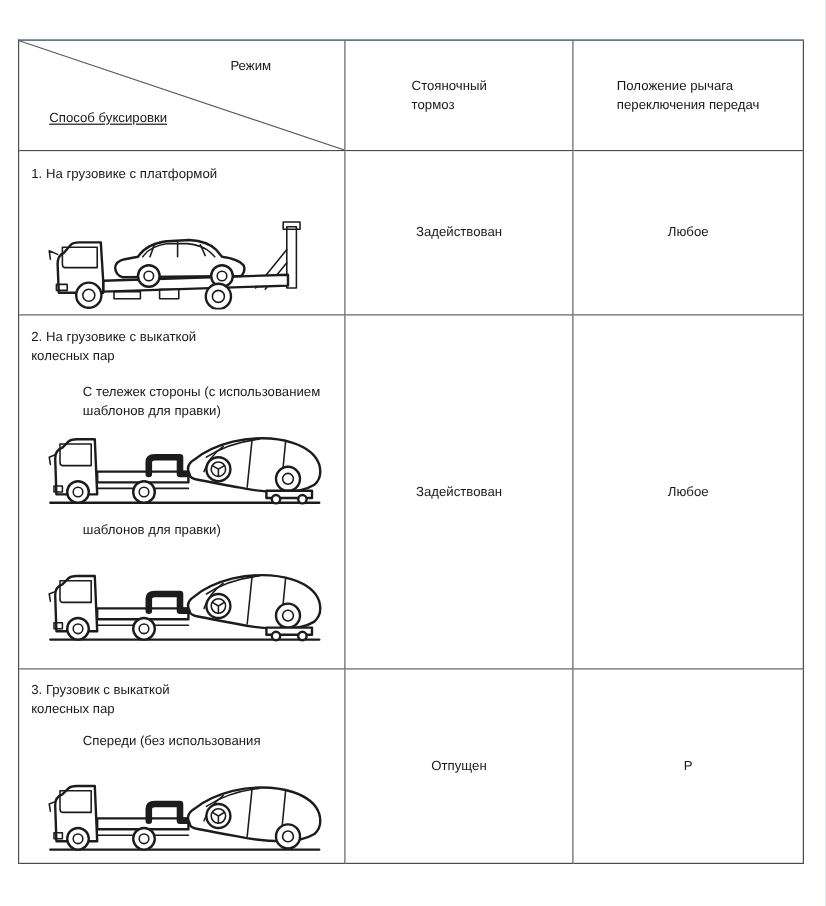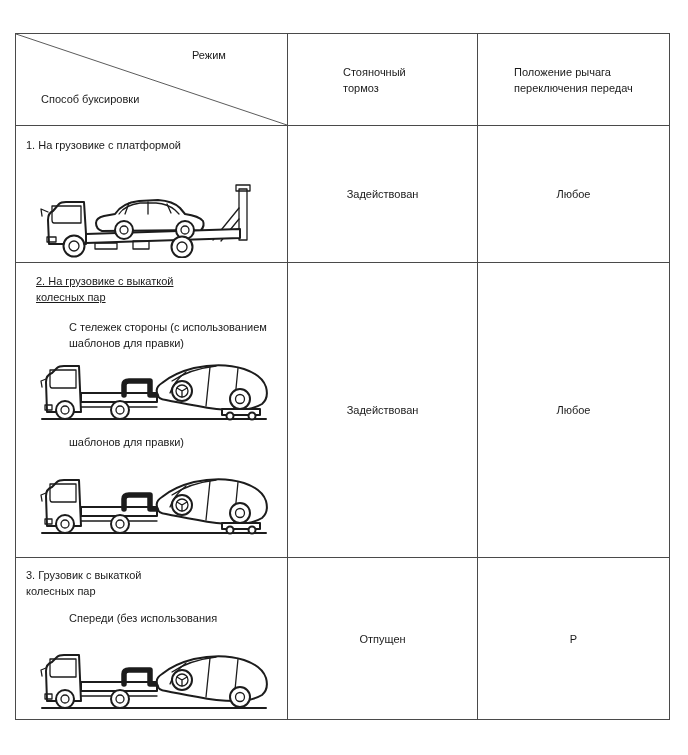--- a/index.html
+++ b/index.html
@@ -39,21 +39,21 @@
 </head>
 <body>
 
 <div class="tbl">
 
   <div class="cell">
     <svg class="diag" viewBox="0 0 272 92" preserveAspectRatio="none">
       <line x1="0" y1="0" x2="272" y2="92" stroke="#5a5a5a" stroke-width="1"></line>
     </svg>
     <span class="abs" style="left:176px; top:13px;">Режим</span>
-    <span class="abs" style="left:25px; top:57px;">Способ буксировки</span>
+    <span class="abs" style="left:25px; top:57px;text-decoration:underline;">Способ буксировки</span>
   </div>
 
   <div class="cell hdr2">
     <span class="line">Стояночный</span>
     <span class="line">тормоз</span>
   </div>
 
   <div class="cell hdr3">
     <span class="line">Положение рычага</span>
     <span class="line">переключения передач</span>
@@ -97,21 +97,21 @@
     </div>
   </div>
   <div class="cell center">
     <span>Задействован</span>
   </div>
   <div class="cell center">
     <span>Любое</span>
   </div>
 
   <div class="cell">
-    <span class="abs" style="left:20px; top:10px;text-decoration:underline;">
+    <span class="abs" style="left:10px; top:10px;">
       <span class="line">2. На грузовике с выкаткой</span>
       <span class="line">колесных пар</span>
     </span>
     <span class="abs" style="left:53px; top:56px;">
       <span class="line">С тележек стороны (с использованием</span>
       <span class="line">шаблонов для правки)</span>
     </span>
     <div class="ill" style="left:20px; top:92px;">
       <svg width="236" height="68" viewBox="0 0 236 68">
         <line class="sk" x1="6" y1="64" x2="230" y2="64"></line>

